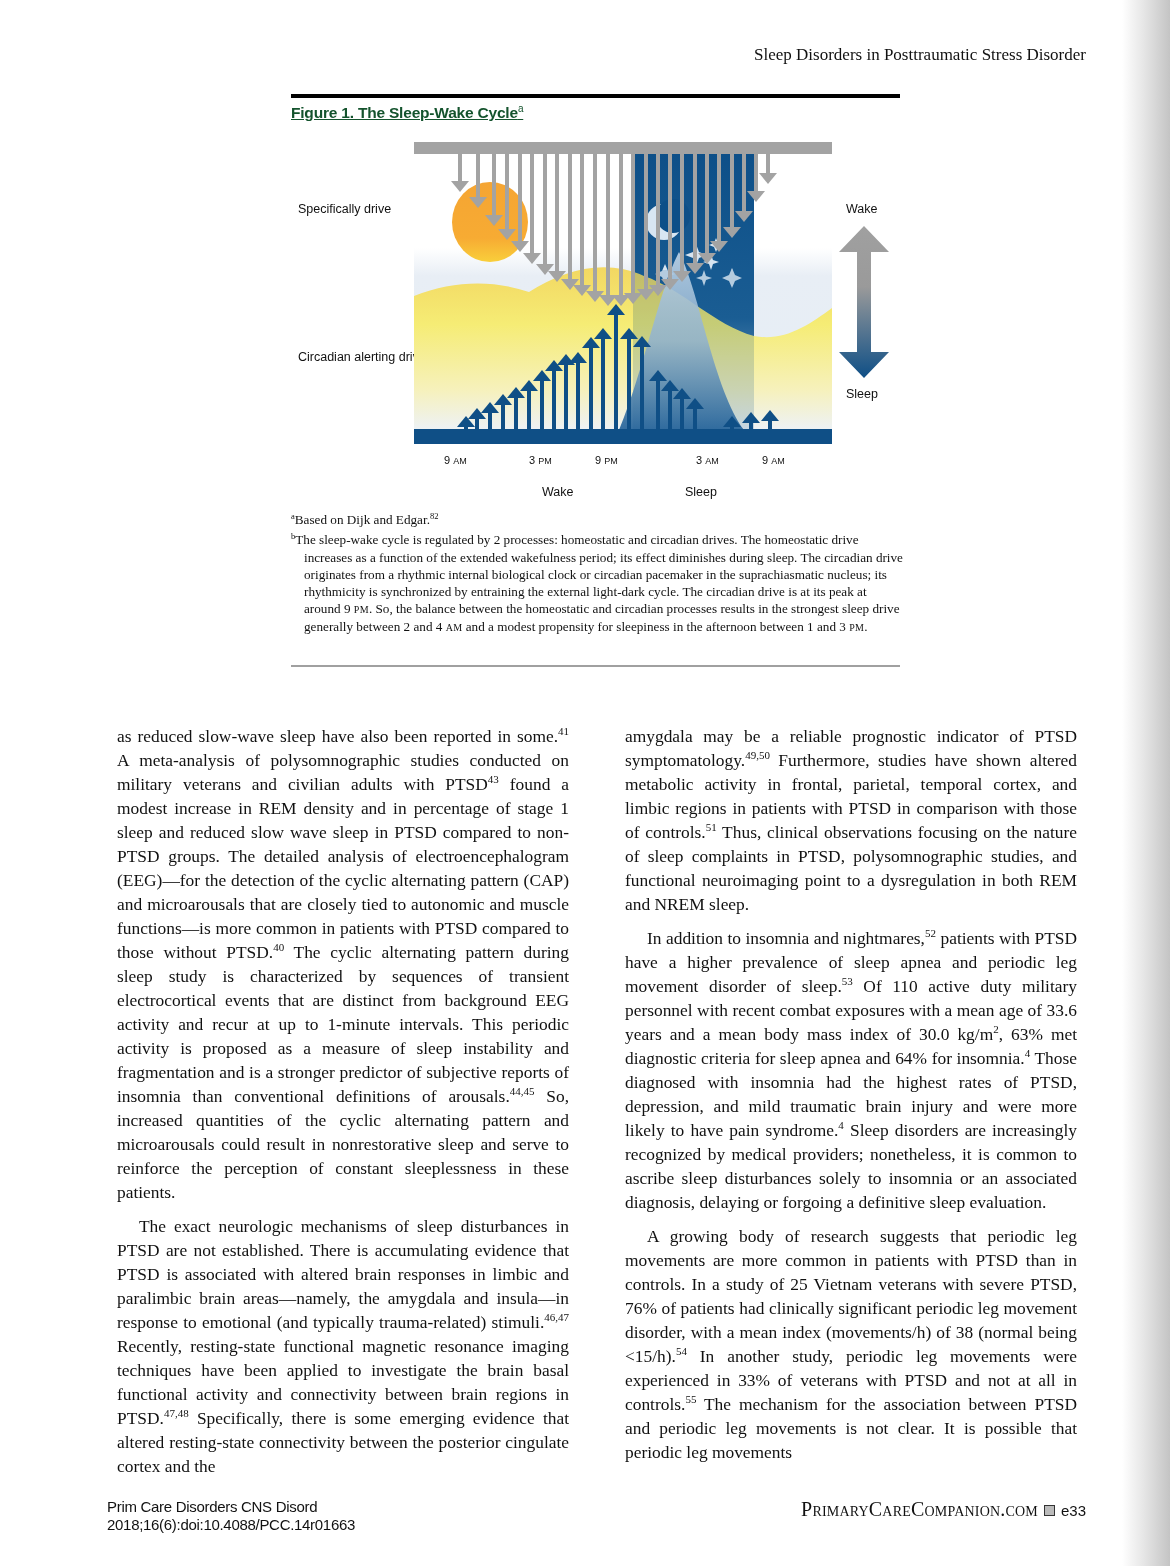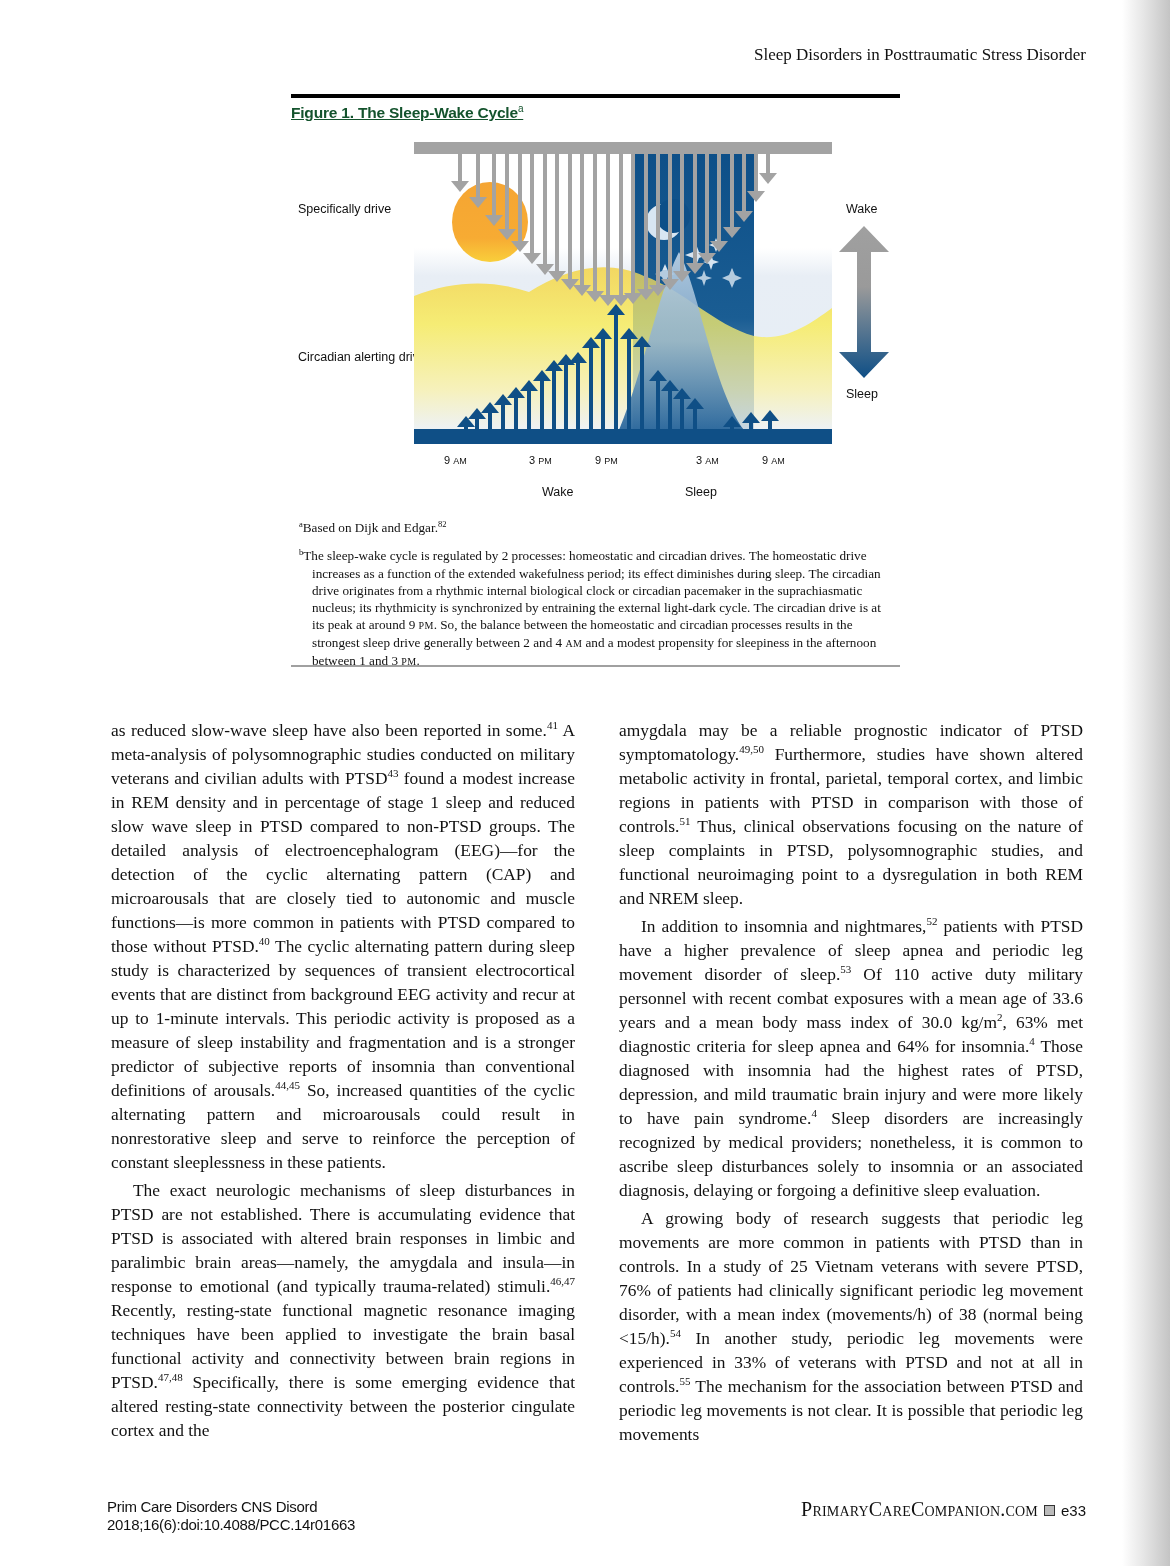--- a/index.html
+++ b/index.html
@@ -30,30 +30,30 @@
     position: absolute; top: 454px; font-family: "Liberation Sans", sans-serif; font-size: 11px; color: #111;
   }
   .tick .sc { font-size: 9px; }
   .phase { position: absolute; top: 485px; font-family: "Liberation Sans", sans-serif; font-size: 12.5px; color: #111; }
   .fig-svg { position: absolute; left: 414px; top: 140px; }
   .wake-arrow { position: absolute; left: 836px; top: 226px; }
   .notes {
     position: absolute; left: 291px; top: 508px; width: 612px;
     font-family: "Liberation Serif", serif; font-size: 13.2px; line-height: 17px; color: #111;
   }
-  .notes p { margin: 8px; padding-left: 13px; text-indent: -13px; }
+  .notes p { margin: 0; padding-left: 13px; text-indent: -13px; }
   .notes sup { font-size: 8.5px; }
   .notes .sc { font-size: 10px; letter-spacing: 0.3px; }
   .fig-rule-bottom { position: absolute; left: 291px; top: 665px; width: 609px; height: 2px; background: #a0a0a0; }
   .col {
     position: absolute; top: 714px; width: 472px;
     font-family: "Liberation Serif", serif; font-size: 17.4px; line-height: 24px; color: #111;
     text-align: justify; hyphens: none;
   }
-  .col p { margin: 4px; }
+  .col p { margin: 10px; }
   .col p.indent { text-indent: 22px; }
   .col sup { font-size: 11px; line-height: 0; }
   .col-left { left: 107px; }
   .col-right { left: 615px; }
   .footer-left {
     position: absolute; left: 107px; top: 1498px;
     font-family: "Liberation Sans", sans-serif; font-size: 15px; line-height: 18px; color: #111;
     letter-spacing: -0.3px;
   }
   .footer-right {

